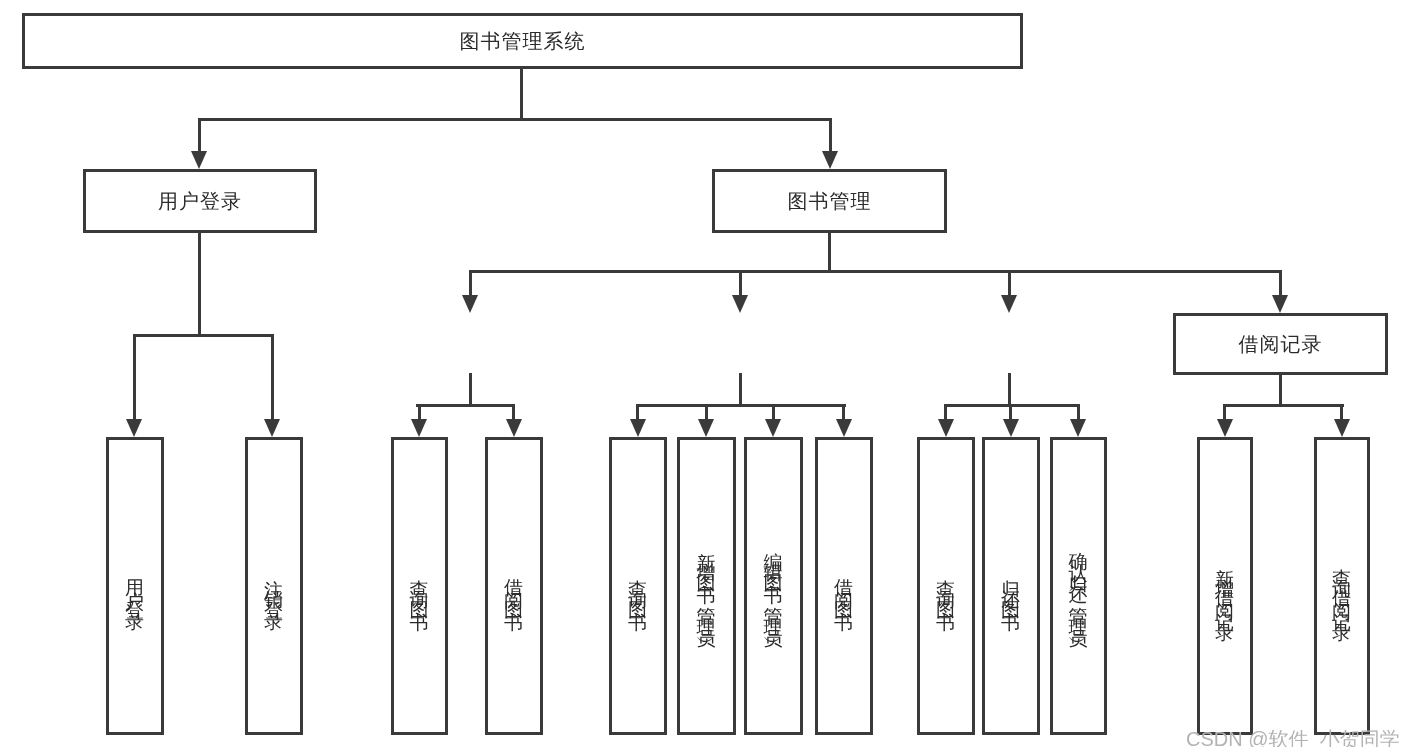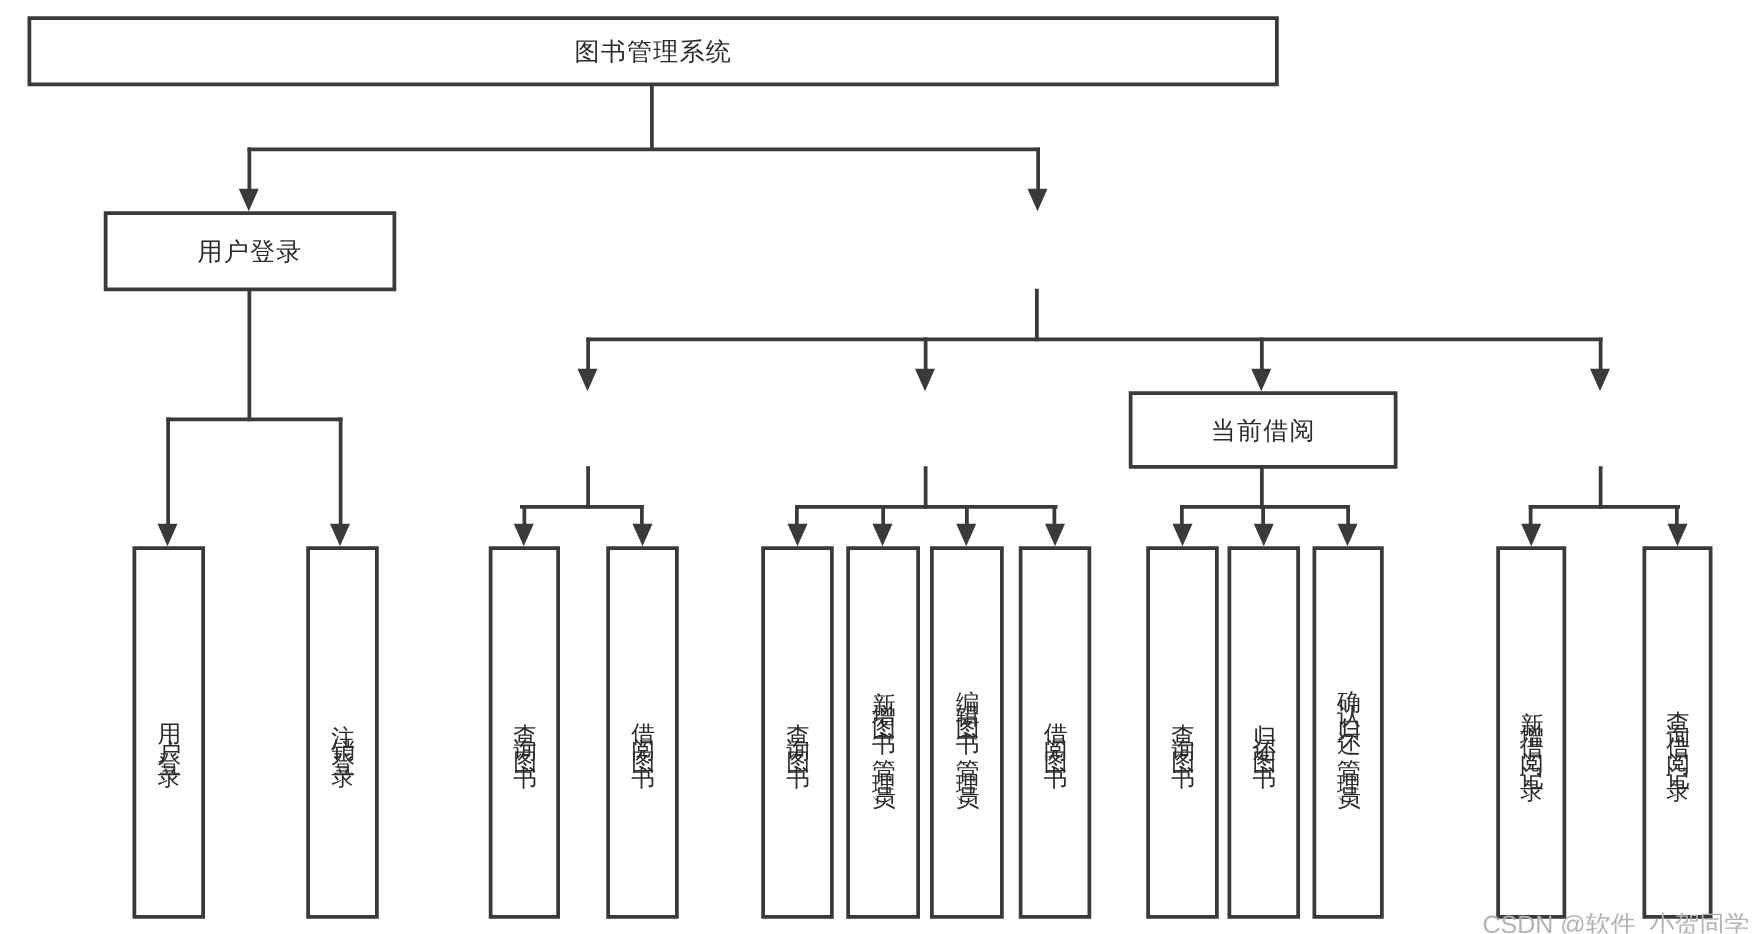--- a/index.html
+++ b/index.html
@@ -69,41 +69,44 @@
   <div class="vline" style="left:520px;top:67px;height:52px"></div>
   <div class="hline" style="left:198px;top:118px;width:634px"></div>
   <div class="vline" style="left:198px;top:118px;height:34px"></div>
   <div class="arrow" style="left:191px;top:151px"></div>
   <div class="vline" style="left:829px;top:118px;height:34px"></div>
   <div class="arrow" style="left:822px;top:151px"></div>
 
   <div class="box" style="left:83px;top:169px;width:234px;height:64px">
     <span>用户登录</span>
   </div>
+  <div class="box" style="left:712px;top:169px;width:235px;height:64px">
+    <span>图书管理</span>
+  </div>
 
   <div class="vline" style="left:198px;top:231px;height:106px"></div>
   <div class="hline" style="left:133px;top:334px;width:141px"></div>
   <div class="vline" style="left:133px;top:334px;height:86px"></div>
   <div class="arrow" style="left:126px;top:419px"></div>
   <div class="vline" style="left:271px;top:334px;height:86px"></div>
   <div class="arrow" style="left:264px;top:419px"></div>
 
   <div class="vline" style="left:828px;top:231px;height:42px"></div>
   <div class="hline" style="left:469px;top:270px;width:813px"></div>
   <div class="vline" style="left:469px;top:270px;height:27px"></div>
   <div class="arrow" style="left:462px;top:295px"></div>
   <div class="vline" style="left:739px;top:270px;height:27px"></div>
   <div class="arrow" style="left:732px;top:295px"></div>
   <div class="vline" style="left:1008px;top:270px;height:27px"></div>
   <div class="arrow" style="left:1001px;top:295px"></div>
   <div class="vline" style="left:1279px;top:270px;height:27px"></div>
   <div class="arrow" style="left:1272px;top:295px"></div>
 
-  <div class="box" style="left:903px;top:313px;width:215px;height:62px">
-    <span>当前借阅</span>
+  <div class="box" style="left:1173px;top:313px;width:215px;height:62px">
+    <span>借阅记录</span>
   </div>
 
   <div class="vline" style="left:469px;top:373px;height:34px"></div>
   <div class="hline" style="left:416px;top:404px;width:99px"></div>
   <div class="vline" style="left:418px;top:404px;height:17px"></div>
   <div class="arrow" style="left:411px;top:419px"></div>
   <div class="vline" style="left:512px;top:404px;height:17px"></div>
   <div class="arrow" style="left:506px;top:419px"></div>
 
   <div class="vline" style="left:739px;top:373px;height:34px"></div>

